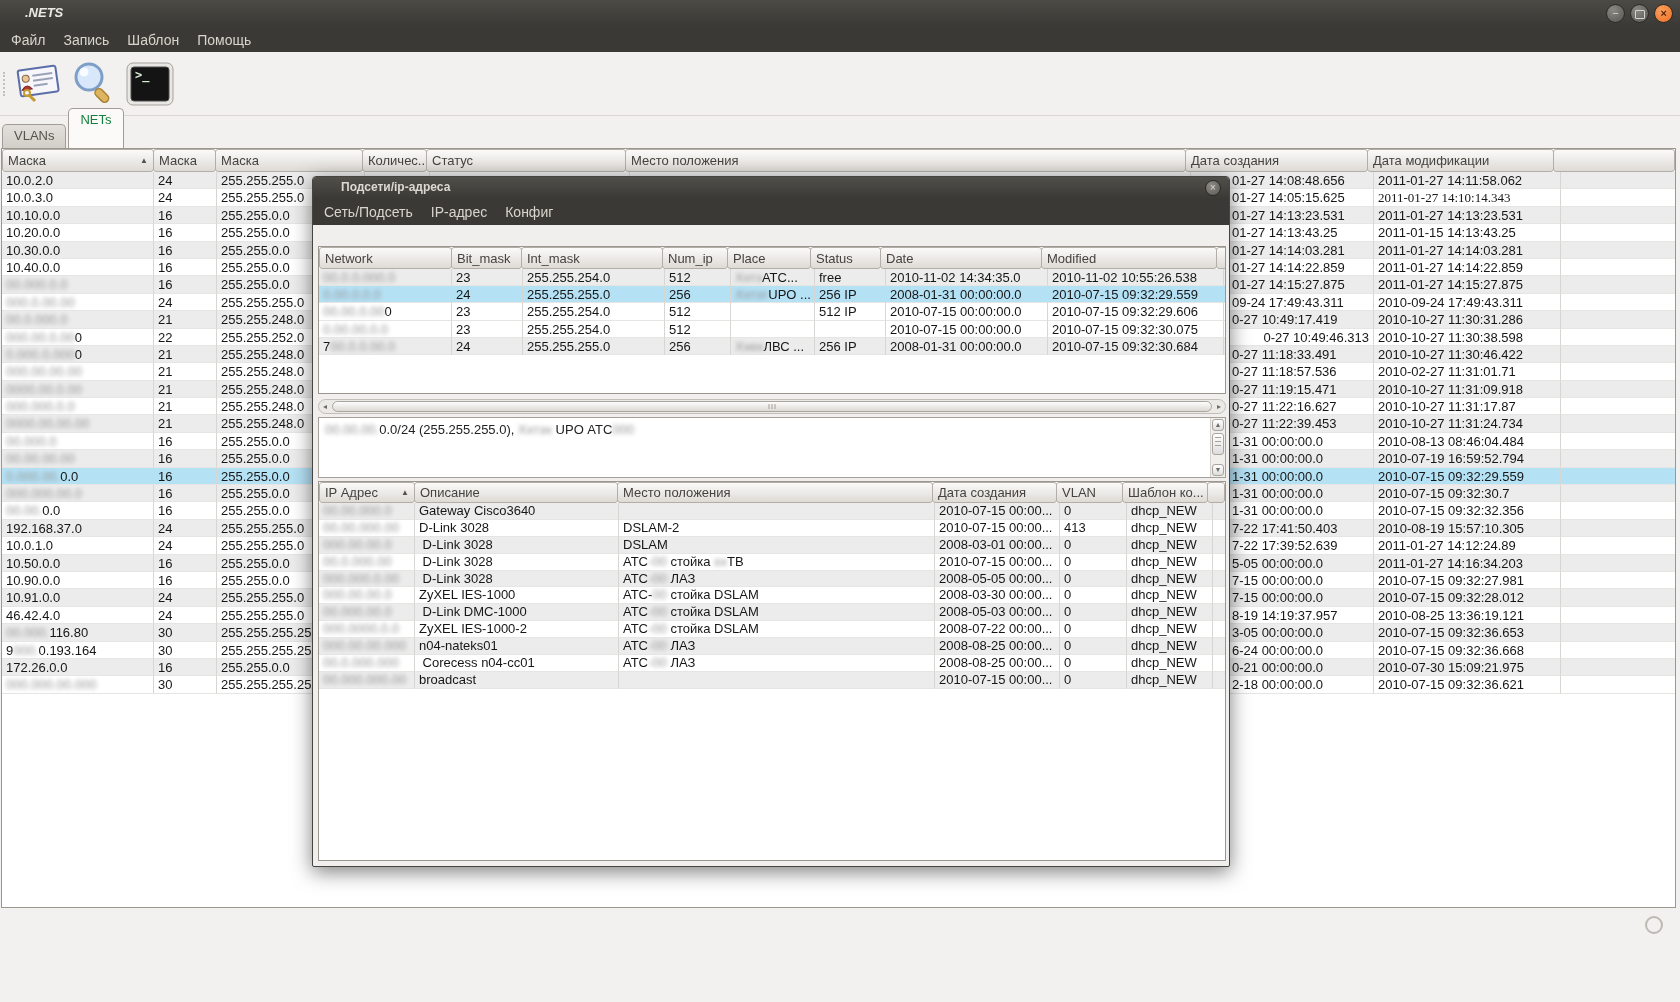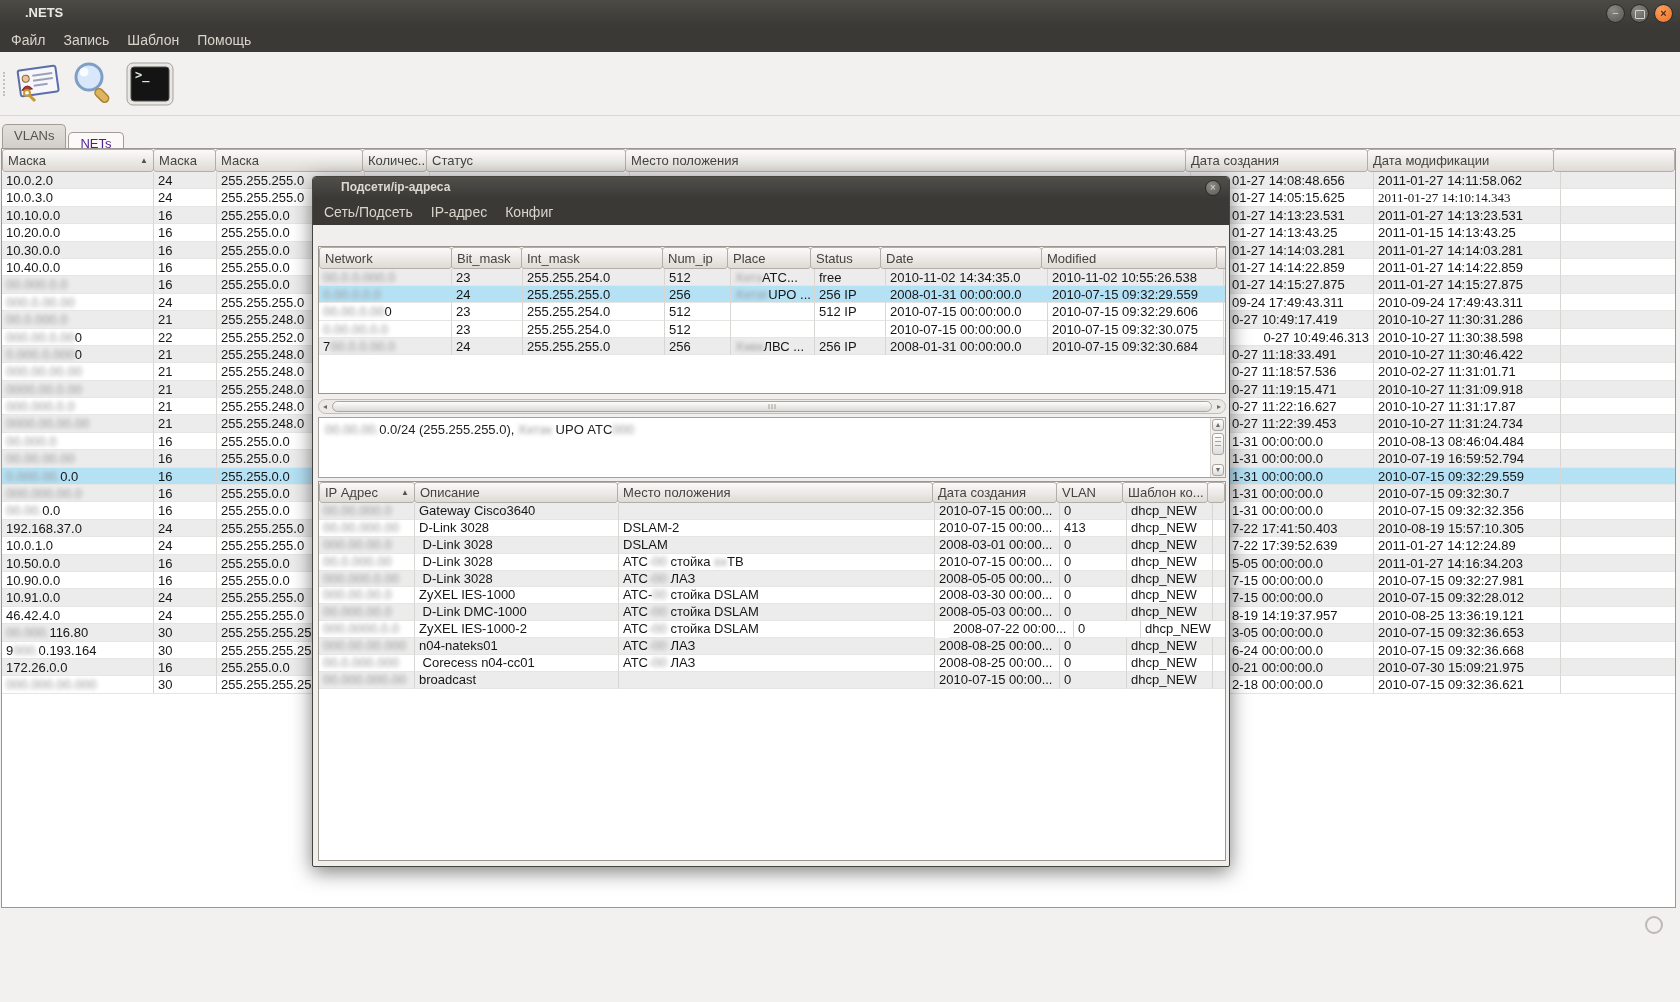--- a/index.html
+++ b/index.html
@@ -1,41 +1,41 @@
 <!DOCTYPE html>
 <html><head>
 <meta charset="utf-8">
 <style>
   html,body{margin:0;padding:0;}
   body{width:1680px;height:1002px;overflow:hidden;font-family:"Liberation Sans",sans-serif;background:#d0cdc8;}
   .app{position:relative;width:1680px;height:1002px;background:#f2f1f0;overflow:hidden;}
 
   
-  .titlebar{position:absolute;left:0;top:0;width:100%;height:27px;background:linear-gradient(#4b4a45,#3a3935);}
+  .titlebar{position:absolute;left:0;top:0;width:100%;height:27px;background:linear-gradient(#4b4a45,#3a3935);font-style:italic;}
   .title-text{position:absolute;left:25px;top:5px;font-size:13px;font-weight:bold;color:#eceae5;}
   .win-controls{position:absolute;right:7px;top:4px;display:flex;gap:5px;}
   .win-btn{width:19px;height:19px;border-radius:50%;background:radial-gradient(circle at 35% 30%,#8b8984,#565550);border:1px solid #2c2b28;color:#d9d7d2;font-size:11px;line-height:17px;text-align:center;box-sizing:border-box;}
   .win-btn.close{background:radial-gradient(circle at 35% 30%,#f89f5d,#ed6f24);color:#59240a;font-weight:bold;}
   .maxbox{display:inline-block;width:8px;height:7px;border:1px solid #d5d3cf;border-radius:1px;margin-top:5px;}
 
   
   .menubar{position:absolute;left:0;top:27px;width:100%;height:25px;background:#3a3935;display:flex;align-items:center;padding-left:2px;box-sizing:border-box;}
   .menu-item{color:#d9d5cd;font-size:14px;padding:0 9px;white-space:nowrap;}
 
   
   .toolbar{position:absolute;left:0;top:52px;width:100%;height:64px;background:#f2f1f0;border-bottom:1px solid #dbd8d3;box-sizing:border-box;}
   .tb-grip{position:absolute;left:3px;top:20px;width:3px;height:24px;border-left:2px dotted #c4c1bb;}
   .tool-btn{position:absolute;top:8px;width:48px;height:48px;border:0;background:transparent;padding:0;}
   #tb1{left:14px;} #tb2{left:70px;} #tb3{left:126px;}
 
   
   .tabs{position:absolute;left:2px;top:120px;height:28px;display:flex;align-items:flex-end;}
   .tab{box-sizing:border-box;border:1px solid #a19d96;border-bottom:none;border-radius:5px 5px 0 0;padding:3px 11px 0;font-size:13px;margin-right:2px;}
   .tab.inactive{background:linear-gradient(#e3e0db,#d2cfc9);height:24px;color:#55534d;}
-  .tab.active{background:#fbfaf9;height:16px;color:#4c1d95;position:relative;z-index:3;}
+  .tab.active{background:#fbfaf9;height:40px;color:#15803d;position:relative;z-index:3;}
 
   
   .gtable{background:#fff;border:1px solid #9b978f;box-sizing:border-box;overflow:hidden;position:absolute;}
   .thead{display:flex;height:23px;}
   .hcell{box-sizing:border-box;background:linear-gradient(#fbfaf9,#dedbd6);border:1px solid #b3afa8;border-radius:3px;margin-left:-1px;display:flex;align-items:center;justify-content:space-between;padding:0 5px;font-size:13px;color:#45433f;overflow:hidden;white-space:nowrap;flex:0 0 auto;}
   .hcell:first-child{margin-left:0;}
   .hcell.filler{flex:1 1 auto;}
   .sort{font-size:8px;color:#55534e;margin-left:3px;}
   .trow{display:flex;background:#fff;}
   .trow.alt{background:#ececec;}
@@ -708,21 +708,21 @@
               <div class="tcell" style="width: 316px;"><span>АТС</span><span class="rx">-00</span><span> стойка DSLAM</span></div>
               <div class="tcell" style="width: 125px;">2008-05-03 00:00...</div>
               <div class="tcell" style="width: 67px;">0</div>
               <div class="tcell" style="width: 86px;">dhcp_NEW</div>
               <div class="tcell filler"></div>
             </div>
             <div class="trow" style="height: 16.9px; line-height: 16.9px;">
               <div class="tcell" style="width: 96px;"><span class="rx">000.0000.0.0</span></div>
               <div class="tcell" style="width: 204px;">ZyXEL IES-1000-2</div>
               <div class="tcell" style="width: 316px;"><span>АТС</span><span class="rx">-00</span><span> стойка DSLAM</span></div>
-              <div class="tcell" style="width: 125px; margin-left: 14px;">2008-07-22 00:00...</div>
+              <div class="tcell" style="width: 125px;">2008-07-22 00:00...</div>
               <div class="tcell" style="width: 67px;">0</div>
               <div class="tcell" style="width: 86px;">dhcp_NEW</div>
               <div class="tcell filler"></div>
             </div>
             <div class="trow alt" style="height: 16.9px; line-height: 16.9px;">
               <div class="tcell" style="width: 96px;"><span class="rx">000.00.00.000</span></div>
               <div class="tcell" style="width: 204px;">n04-nateks01</div>
               <div class="tcell" style="width: 316px;"><span>АТС</span><span class="rx">-00</span><span> ЛАЗ</span></div>
               <div class="tcell" style="width: 125px;">2008-08-25 00:00...</div>
               <div class="tcell" style="width: 67px;">0</div>

